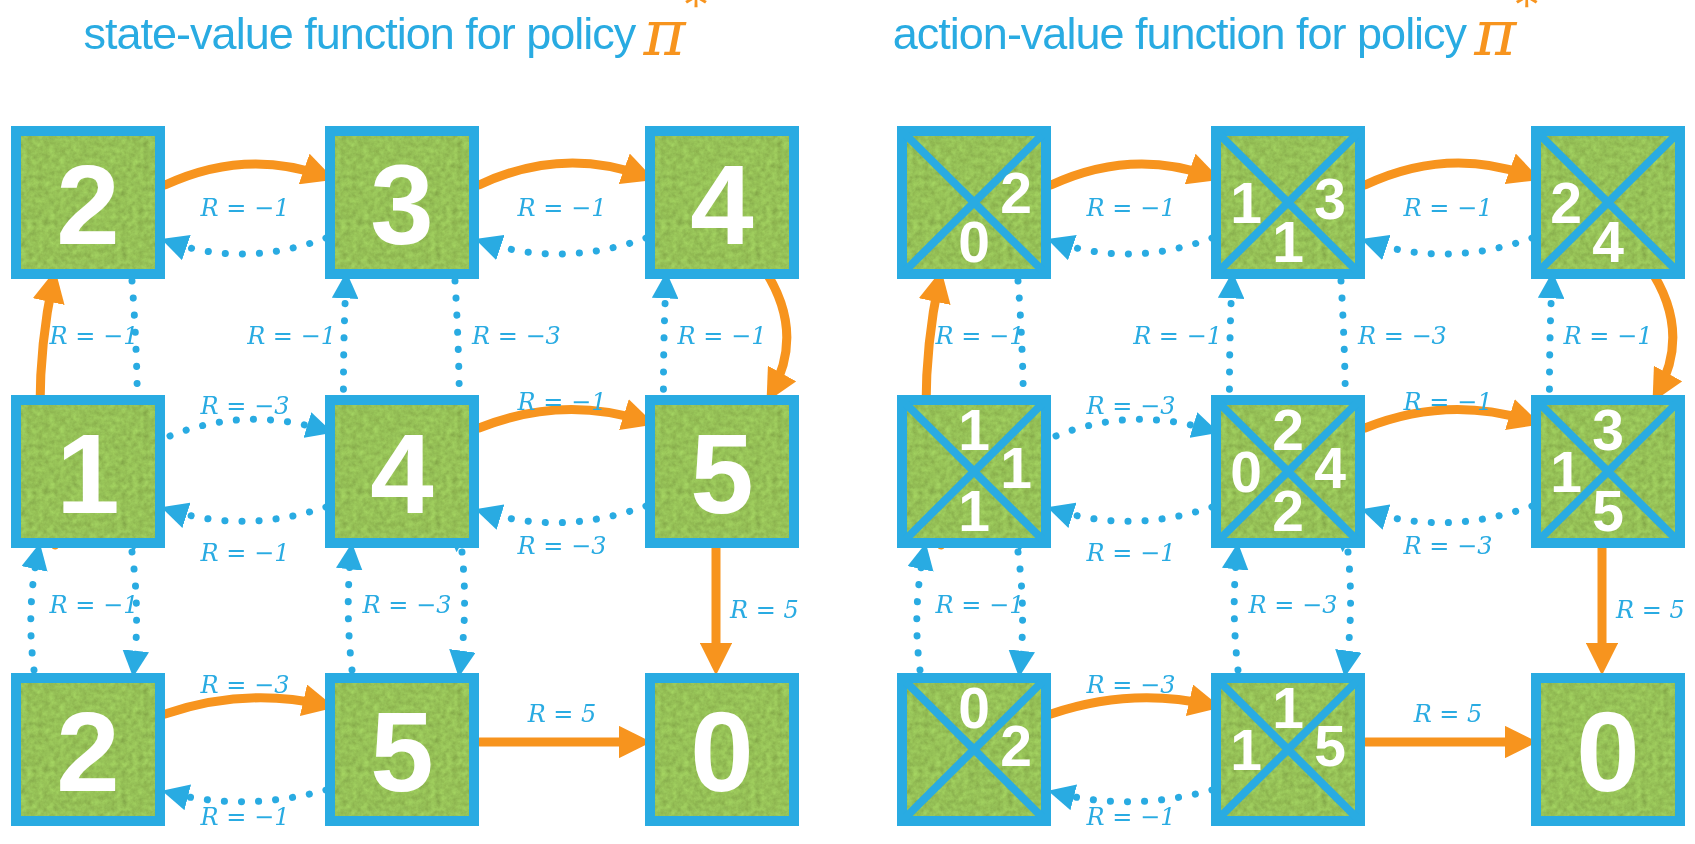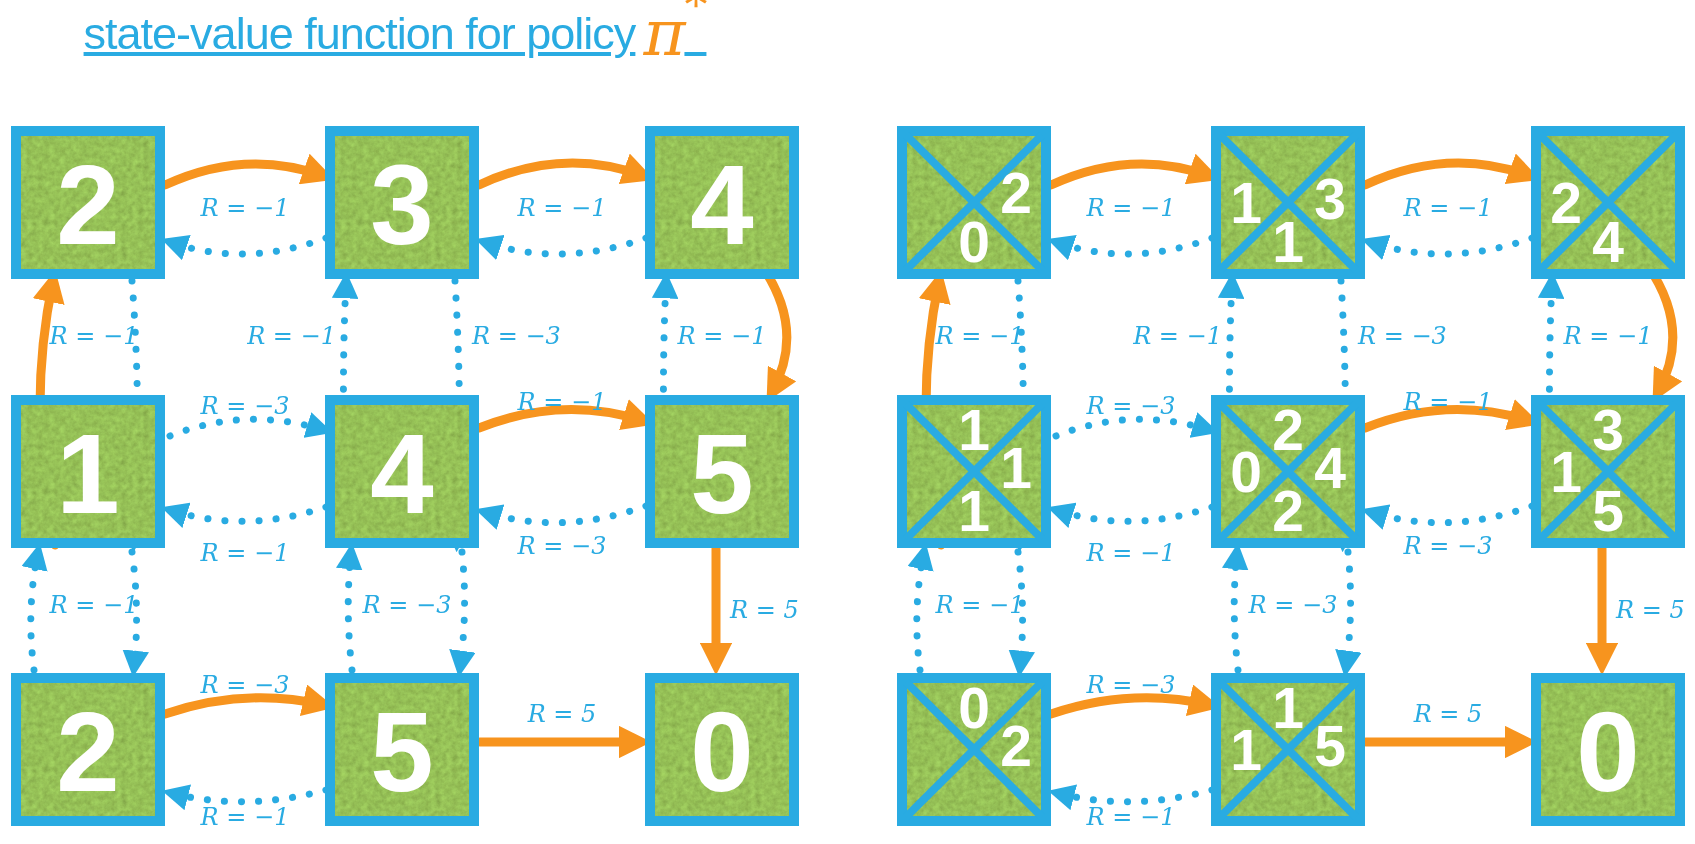--- a/index.html
+++ b/index.html
@@ -22,24 +22,27 @@
   .big{font-size:114px;}
   .q{font-size:57px;}
   .rlabel{fill:#29abe2;font-family:"DejaVu Serif",serif;font-style:italic;
           font-size:24px;text-anchor:middle;}
 </style>
 </head>
 <body>
 
 <div class="stage">
 
-  <div class="title" style="left:0;width:790px;text-decoration:underline;">
+  <div class="title" style="left:0;width:790px;">
     <span>state-value function for policy</span><span class="pi">π</span><span class="star">*</span>
   </div>
 
+  <div class="title" style="left:820px;width:790px;">
+    <span>action-value function for policy</span><span class="pi">π</span><span class="star">*</span>
+  </div>
 
   <svg class="board" width="1695" height="844" viewBox="0 0 1695 844">
     <defs>
       <filter id="gtex" x="0%" y="0%" width="100%" height="100%">
         <feTurbulence type="fractalNoise" baseFrequency="0.18" numOctaves="4" seed="11"></feTurbulence>
         <feColorMatrix type="matrix" values="0.10 0.30 0.05 0 0.18  0.15 0.55 0.08 0 0.25  0.03 0.12 0.03 0 0.04  0 0 0 0 1"></feColorMatrix>
       </filter>
       <pattern id="grass" patternUnits="userSpaceOnUse" width="160" height="160">
         <rect width="160" height="160" fill="#6fa33c"></rect>
         <rect width="160" height="160" filter="url(#gtex)" opacity="0.65"></rect>

